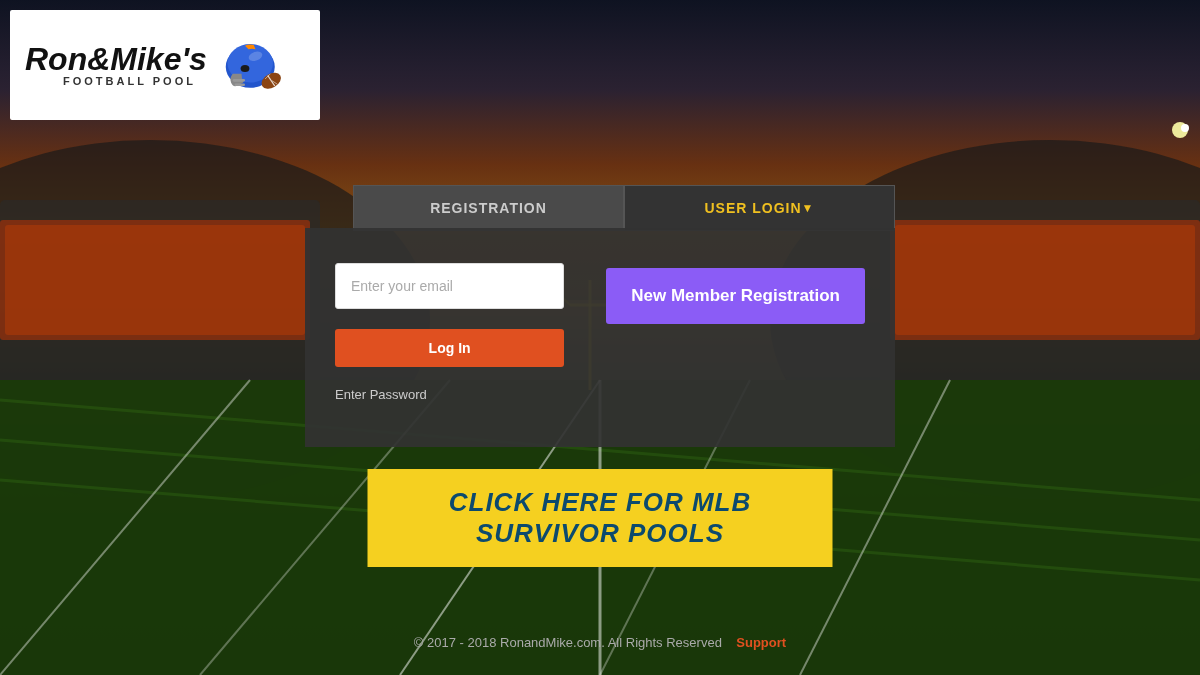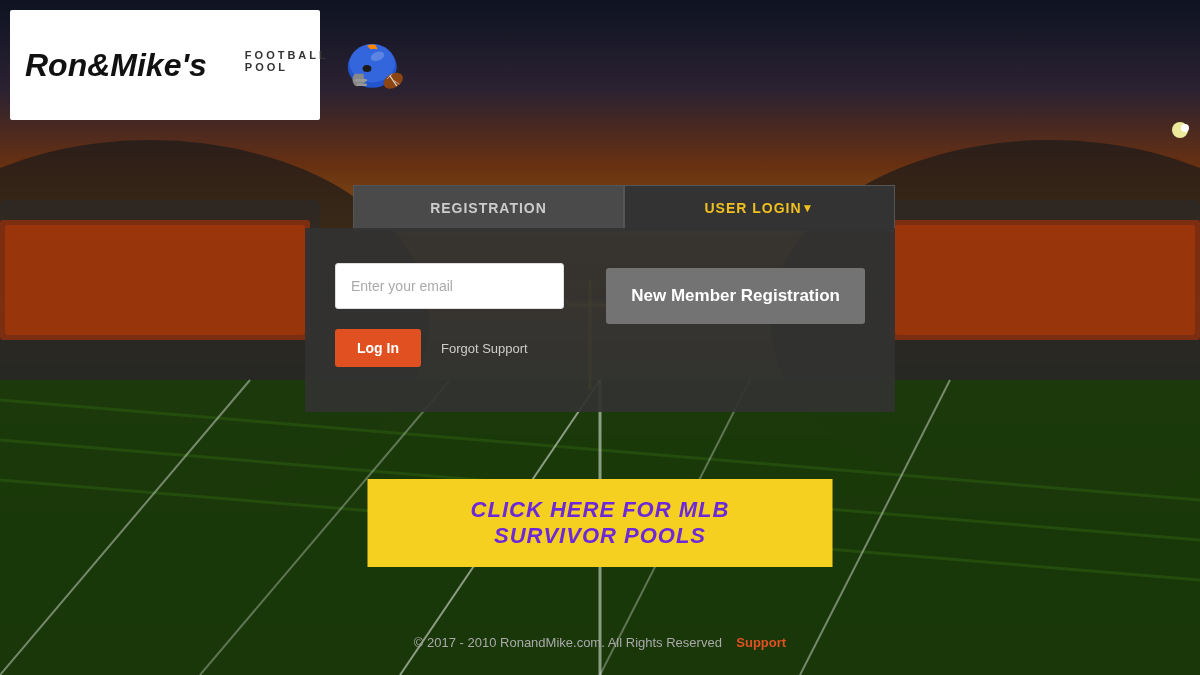--- a/index.html
+++ b/index.html
@@ -57,21 +57,21 @@
       width: 310px;
       height: 110px;
       display: flex;
       align-items: center;
       gap: 10px;
       border-radius: 2px;
     }
 
     .logo-text-wrap {
       display: flex;
-      flex-direction: row;
+      flex-direction: column;
     }
 
     .logo-title {
       font-size: 32px;
       font-weight: 900;
       font-style: italic;
       color: #111;
       line-height: 1;
       font-family: 'Arial Black', Arial, sans-serif;
     }
@@ -168,23 +168,23 @@
       border-radius: 3px;
       outline: none;
     }
 
     .form-input::placeholder {
       color: #aaa;
     }
 
     .form-actions {
       display: flex;
-      align-items: center;
       gap: 20px;
       margin-top: 5px;
+      flex-direction: column;
     }
 
     .login-btn {
       background: #e05020;
       color: white;
       border: none;
       padding: 11px 22px;
       font-size: 14px;
       font-weight: bold;
       cursor: pointer;
@@ -198,21 +198,21 @@
       text-decoration: none;
     }
 
     .right-section {
       display: flex;
       align-items: flex-start;
       padding-top: 5px;
     }
 
     .new-member-btn {
-      background: #737373;
+      background: #8b5cf6;
       color: white;
       border: none;
       padding: 18px 25px;
       font-size: 17px;
       font-weight: bold;
       cursor: pointer;
       border-radius: 3px;
       white-space: nowrap;
     }
 
@@ -223,24 +223,24 @@
       left: 50%;
       transform: translateX(-50%);
       background: #f5d020;
       padding: 18px 50px;
       cursor: pointer;
       width: 465px;
       text-align: center;
     }
 
     .mlb-banner-text {
-      font-size: 22px;
+      font-size: 26px;
       font-weight: 900;
       font-style: italic;
-      color: #6d28d9;
+      color: #0c4a6e;
       letter-spacing: 1px;
       font-family: 'Arial Black', Arial, sans-serif;
       text-transform: uppercase;
     }
 
     
     .footer {
       position: absolute;
       bottom: 25px;
       left: 0;
@@ -353,31 +353,31 @@
       <span>USER LOGIN</span>
       <span class="dropdown-arrow">▼</span>
     </div>
   </div>
 
   <div class="main-panel">
     <div class="left-form">
       <input type="email" class="form-input" placeholder="Enter your email" style="">
       <div class="form-actions">
         <button class="login-btn">Log In</button>
-        <a class="forgot-link">Forgot Support</a>
+        <a class="forgot-link">Enter Password</a>
       </div>
     </div>
     <div class="right-section">
       <button class="new-member-btn">New Member Registration</button>
     </div>
   </div>
 
   <div class="mlb-banner">
     <span class="mlb-banner-text">CLICK HERE FOR MLB SURVIVOR POOLS</span>
   </div>
 
   <div class="footer">
-    <span>© 2017 - 2010 RonandMike.com. All Rights Reserved</span>
+    <span>© 2017 - 2018 RonandMike.com. All Rights Reserved</span>
     &nbsp;&nbsp;
     <span class="footer-support">Support</span>
   </div>
 
 </div>
 
 </body></html>

